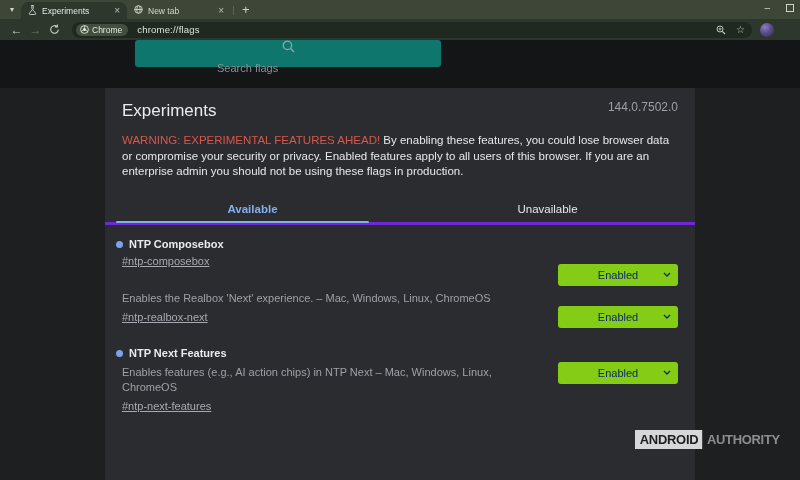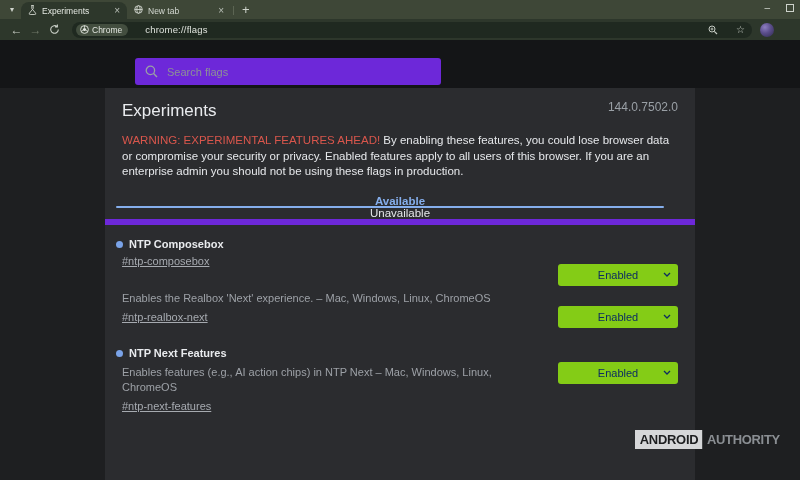--- a/index.html
+++ b/index.html
@@ -38,40 +38,40 @@
   
   .toolbar {
     position: absolute; top: 19px; left: 0; right: 0; height: 21px;
     background: #2d372b; display: flex; align-items: center; padding: 0 7px;
   }
   .nav-btn { width: 19px; text-align: center; font-size: 12px; color: #c8cec6; line-height: 1; }
   .nav-btn.disabled { color: #6f7868; }
   .nav-btn svg { display: block; margin: 0 auto; }
   .omnibox {
     margin-left: 8px; width: 680px; height: 16px; border-radius: 8px;
-    background: #1f2920; display: flex; align-items: center; padding: 0 7px 0 4px; gap: 8px;
+    background: #1f2920; display: flex; align-items: center; padding: 0 7px 0 4px;
   }
   .chrome-chip {
     display: flex; align-items: center; gap: 3px; background: #434e3f;
     border-radius: 7px; padding: 1px 6px 1px 4px; font-size: 8.5px; color: #e3e7e0;
   }
   .url-text { margin-left: 9px; font-size: 9.5px; color: #dfe3dd; letter-spacing: .2px; }
   .omni-spacer { flex: 1; }
   .omni-icon { margin-left: 10px; display: flex; align-items: center; color: #c3c9c1; font-size: 10px; line-height: 1; }
   .avatar {
     margin-left: 8px; width: 14px; height: 14px; border-radius: 50%;
     background: radial-gradient(circle at 35% 30%, #8d7ec0 0%, #5a4d8a 45%, #2e2a4e 100%);
   }
 
   
   .flags-band { position: absolute; top: 40px; left: 0; right: 0; height: 48px; background: #141517; }
   .search-box {
-    position: absolute; left: 135px; top: 18px; width: 306px; height: 27px;
-    background: #6d28d9; border-radius: 3px; display: flex; align-items: center;
-    padding: 0 10px; gap: 9px;
+    position: absolute; left: 135px; top: 0; width: 306px; height: 27px;
+    background: #0f766e; border-radius: 3px; display: flex; align-items: center;
+    padding: 0 10px; gap: 9px; flex-direction: column;
   }
   .search-box svg { flex: none; }
   .search-input {
     flex: 1; background: transparent; border: none; outline: none;
     font-family: "Liberation Sans", sans-serif; font-size: 11px; color: #e8eaed;
   }
   .search-input::placeholder { color: #8d9196; }
   .reset-btn {
     position: absolute; left: 577px; top: 52px; width: 62px; height: 24px;
     border: 1px solid #6f9be0; border-radius: 13px; background: transparent;
@@ -86,21 +86,21 @@
     position: absolute; top: 88px; left: 105px; width: 590px; height: 392px;
     background: #2b2c2f;
   }
   .page-title { position: absolute; left: 17px; top: 13px; font-size: 17px; font-weight: 400; color: #e9ebee; }
   .version { position: absolute; right: 17px; top: 12px; font-size: 12px; color: #9aa0a6; }
   .warning { position: absolute; left: 17px; top: 45px; width: 557px; font-size: 11.5px; line-height: 15.5px; color: #e6e8eb; }
   .warning .warn-red { color: #d9564c; }
 
   .page-tabs {
     position: absolute; left: 0; right: 0; top: 107px; height: 30px;
-    display: flex; border-bottom: 6px solid #6d28d9; flex-direction: column;
+    display: flex; border-bottom: 3px solid #6d28d9;
   }
   .page-tab {
     flex: 1; position: relative; display: flex; align-items: center; justify-content: center;
     font-size: 11.5px; color: #e5e7ea;
   }
   .page-tab.active { color: #85aeec; font-weight: bold; }
   .page-tab.active::after {
     content: ""; position: absolute; left: 11px; right: 31px; bottom: -1px;
     height: 2px; background: #85aeec; border-radius: 1px;
   }

